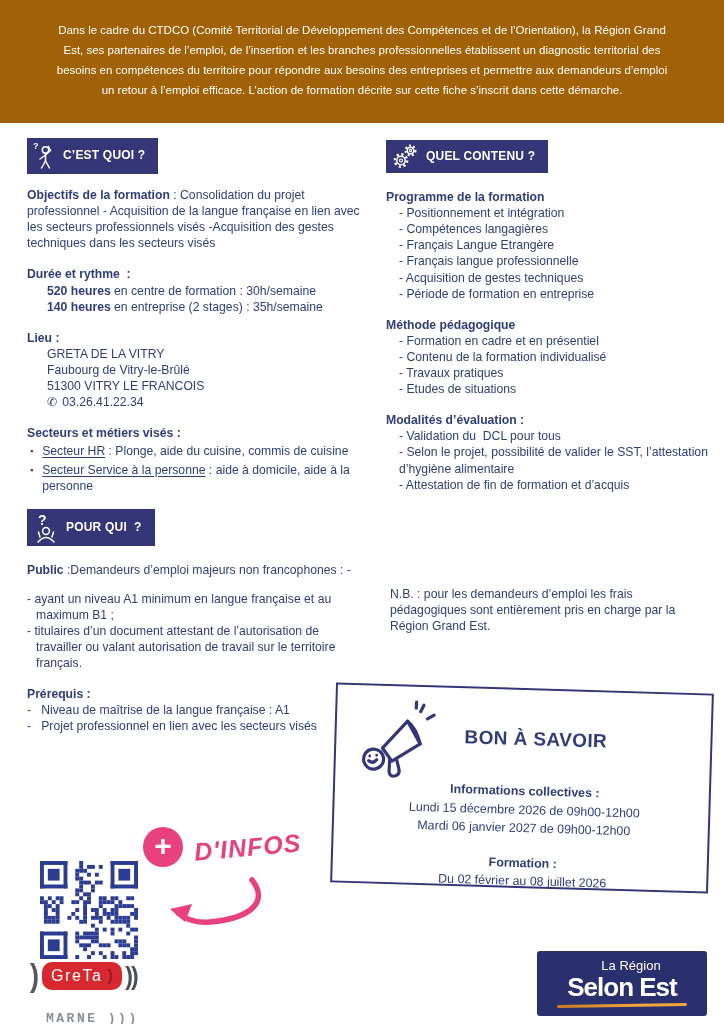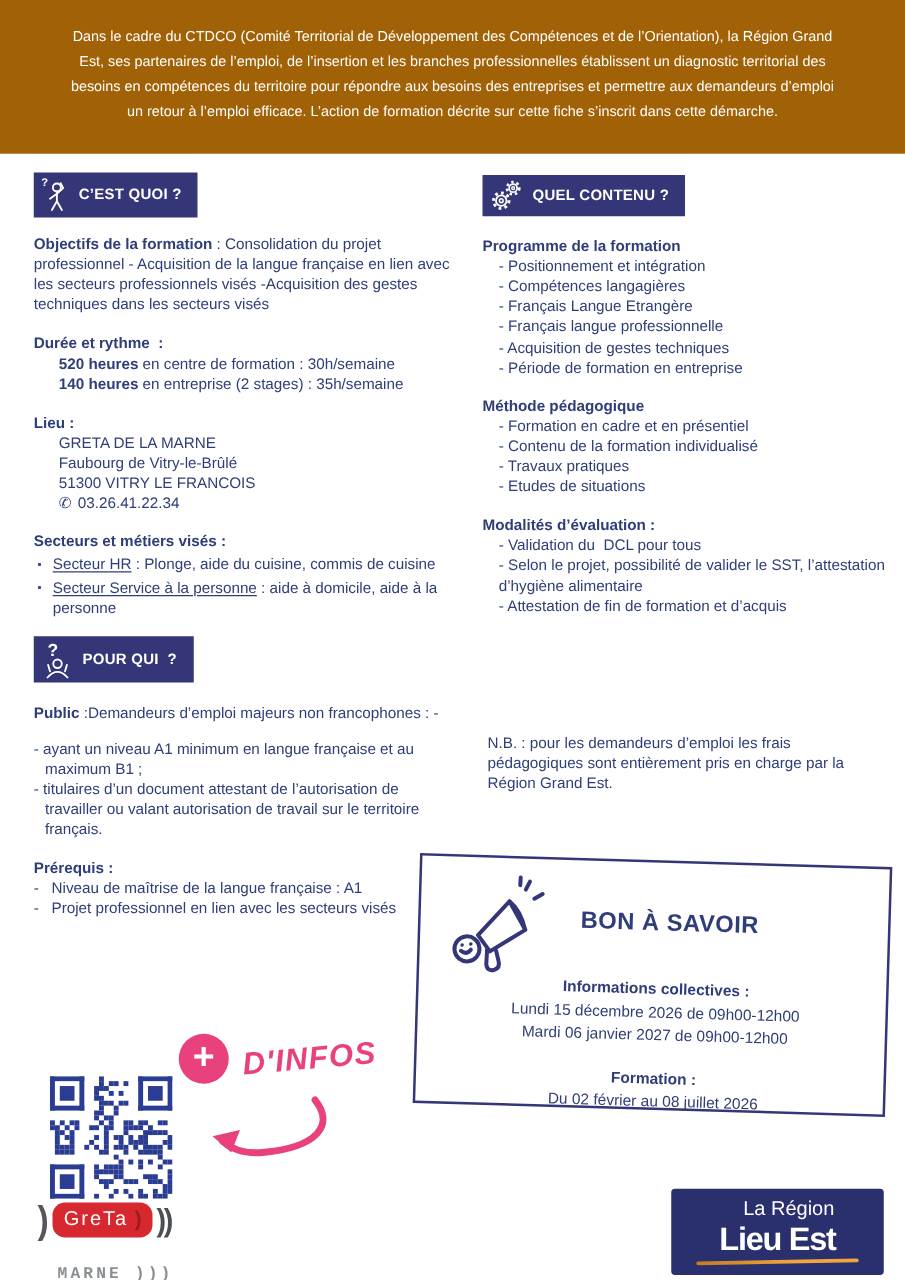--- a/index.html
+++ b/index.html
@@ -61,21 +61,21 @@
   .g-paren{color:#54585C;font-weight:bold;font-size:27px;line-height:1;transform:scaleY(1.15);}
   .g-box{background:#D7282F;border-radius:10px;padding:5px 9px 6px;display:flex;align-items:center;gap:5px;}
   .g-name{color:#fff;font-weight:normal;font-size:16px;letter-spacing:1.6px;line-height:1;}
   .g-inner{color:#9E1B20;font-weight:bold;font-size:17px;line-height:1;}
   .g-out{color:#4B5054;font-weight:bold;font-size:23px;letter-spacing:-2px;line-height:1;transform:scaleY(1.1);}
   .g-sub{margin-top:20px;margin-left:16px;color:#8A8F93;font-weight:bold;font-size:13px;letter-spacing:2.5px;font-family:Liberation Mono, monospace;}
 
   
   .ge{position:absolute;left:537px;top:951px;width:170px;background:#2A2F6E;border-radius:3px;
       padding:6px 8px 9px;text-align:center;color:#fff;box-sizing:border-box;}
-  .ge-top{font-size:16px;transform:translateX(9px);}
+  .ge-top{font-size:13px;transform:translateX(9px);}
   .ge-main{font-size:26px;font-weight:bold;letter-spacing:-1px;line-height:1.05;}
   .ge-underline{width:130px;height:3px;margin:3px auto 0;border-radius:2px;
                 background:linear-gradient(90deg,#C77B1E,#F0A63C 60%,#F0A63C);transform:rotate(-1deg);}
 </style>
 </head>
 <body>
 
 <div class="page">
 
   <div class="band">
@@ -102,21 +102,21 @@
     <p class="mt12 pre"><span class="bold">Objectifs de la formation</span><span> : Consolidation du projet professionnel - Acquisition de la langue française en lien avec les secteurs professionnels visés -Acquisition des gestes techniques dans les secteurs visés</span></p>
 
     <div class="blk">
       <div class="bold pre">Durée et rythme  :</div>
       <div class="ind pre"><span class="bold">520 heures</span><span> en centre de formation : 30h/semaine</span></div>
       <div class="ind pre"><span class="bold">140 heures</span><span> en entreprise (2 stages) : 35h/semaine</span></div>
     </div>
 
     <div class="blk">
       <div class="bold">Lieu :</div>
-      <div class="ind">GRETA DE LA MARNE</div>
+      <div class="ind">GRETA DE LA VITRY</div>
       <div class="ind">Faubourg de Vitry-le-Brûlé</div>
       <div class="ind">51300 VITRY LE FRANCOIS</div>
       <div class="ind"><span>✆</span><span class="phone-num">03.26.41.22.34</span></div>
     </div>
 
     <div class="blk">
       <div class="bold">Secteurs et métiers visés :</div>
       <div class="bullet-row">
         <span class="bullet">▪</span>
         <span class="pre"><u>Secteur HR</u><span> : Plonge, aide du cuisine, commis de cuisine</span></span>
@@ -434,17 +434,17 @@
         <span class="g-name">GreTa</span>
         <span class="g-inner">)</span>
       </span>
       <span class="g-out">))</span>
     </div>
     <div class="g-sub">MARNE )))</div>
   </div>
 
   <div class="ge">
     <div class="ge-top">La Région</div>
-    <div class="ge-main">Lieu Est</div>
+    <div class="ge-main">Selon Est</div>
     <div class="ge-underline"></div>
   </div>
 
 </div>
 
 </body></html>

